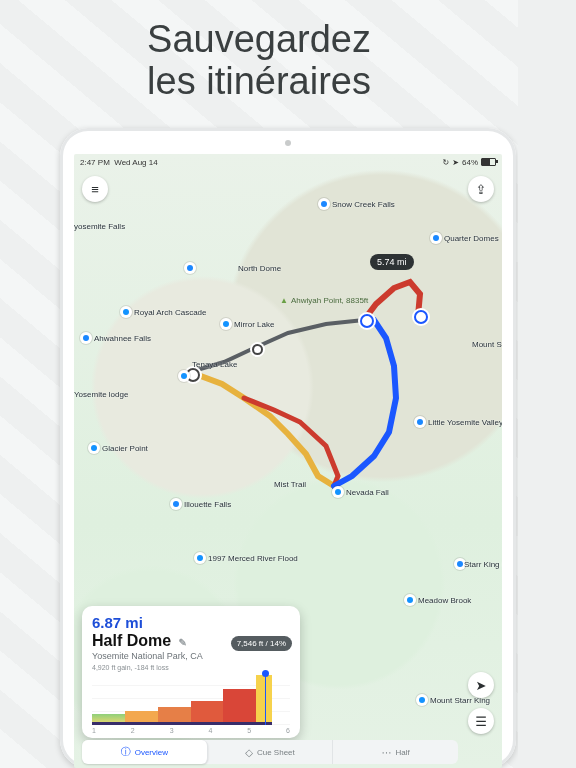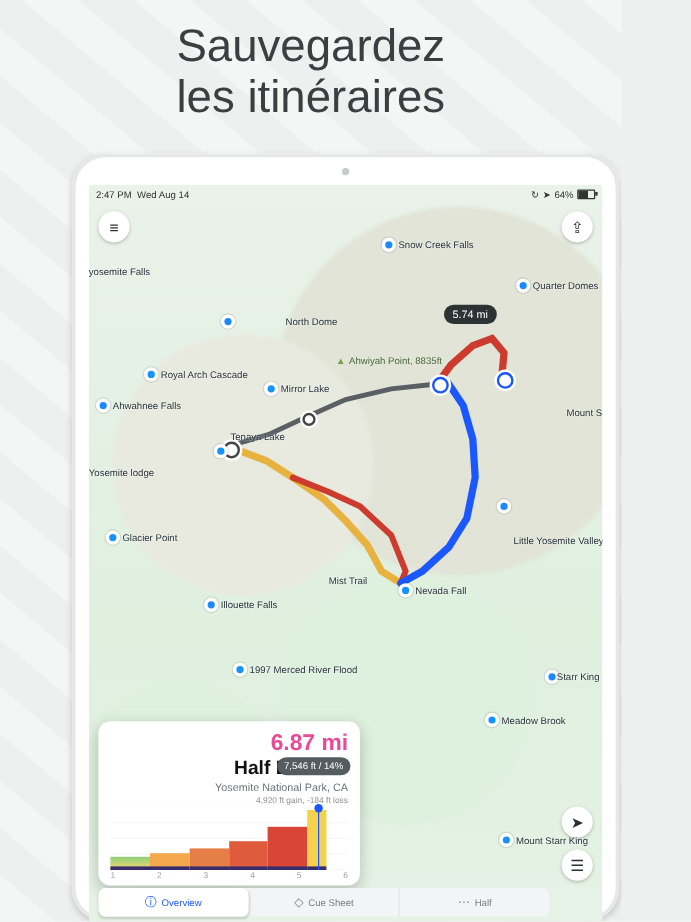--- a/index.html
+++ b/index.html
@@ -4,21 +4,21 @@
 <style>
   html,body{margin:0;padding:0;font-family:-apple-system,Helvetica,Arial,sans-serif;background:#eef0f0;}
   
   .stage{width:518px;height:768px;position:relative;overflow:hidden;background:
     repeating-linear-gradient(40deg,#f4f6f6 0 30px,#eef0f0 30px 60px);}
   .headline{position:absolute;left:0;right:0;top:18px;text-align:center;font-size:38px;
     line-height:42px;color:#3a3f40;font-weight:300;}
   
   .device{position:absolute;left:60px;top:128px;width:456px;height:640px;background:#fff;
     border-radius:28px;box-shadow:0 2px 6px rgba(0,0,0,.18), inset 0 0 0 3px #e5e7e8;
-    padding:26px 14px 0 14px;box-sizing:border-box;text-align:right;}
+    padding:26px 14px 0 14px;box-sizing:border-box;}
   .home-dot{position:absolute;top:12px;left:50%;width:6px;height:6px;border-radius:50%;
     background:#c9cbcb;transform:translateX(-50%);}
   .screen{position:relative;width:100%;height:100%;overflow:hidden;
     border-radius:2px;
     background:
       radial-gradient(circle at 30% 38%,#e8eadf 0 22%,transparent 23%),
       radial-gradient(circle at 72% 28%,#e1e4d6 0 28%,transparent 29%),
       radial-gradient(circle at 62% 70%,#def0de 0 20%,transparent 21%),
       radial-gradient(circle at 18% 82%,#def0de 0 14%,transparent 15%),
       linear-gradient(180deg,#eaf2e9,#dff0df 60%,#e5f2e5);}
@@ -50,21 +50,21 @@
     border-radius:9px;}
   .bubble::after{content:"";position:absolute;bottom:-4px;left:50%;transform:translateX(-50%);
     border:4px solid transparent;border-top-color:#2d3234;}
   
   .node{position:absolute;width:10px;height:10px;border-radius:50%;background:#fff;
     border:2px solid #1b57ff;box-shadow:0 0 0 2px #fff;}
   .node.start{border-color:#444;}
   
   .card{position:absolute;left:8px;bottom:30px;width:218px;background:#fff;border-radius:10px;
     box-shadow:0 4px 12px rgba(0,0,0,.22);padding:8px 10px 4px;box-sizing:border-box;}
-  .dist{font-size:19px;font-weight:600;color:#ec4899;}
+  .dist{font-size:15px;font-weight:600;color:#1d4ed8;}
   .title{font-size:16px;font-weight:700;color:#111;margin-top:1px;}
   .title .pen{font-size:10px;color:#9aa0a3;margin-left:3px;}
   .sub{font-size:9px;color:#6c7378;margin-top:1px;}
   .elev-badge{position:absolute;top:30px;right:8px;background:#555c60;color:#fff;
     font-size:8px;padding:3px 6px;border-radius:8px;}
   .gainloss{font-size:7px;color:#8a9094;margin-top:3px;}
   
   .echart{position:relative;height:52px;margin-top:2px;
     background:linear-gradient(0deg,rgba(0,0,0,.04) 1px,transparent 1px) 0 100%/100% 13px;}
   .bar{position:absolute;bottom:0;width:16.6%;}
@@ -148,21 +148,21 @@
       <div class="plabel" style="left:160px;top:166px;">Mirror Lake</div>
       <div class="poi" style="left:6px;top:178px;"></div>
       <div class="plabel" style="left:20px;top:180px;">Ahwahnee Falls</div>
       <div class="poi photo" style="left:104px;top:216px;"></div>
       <div class="plabel" style="left:118px;top:206px;">Tenaya Lake</div>
       <div class="plabel" style="left:0px;top:68px;">yosemite Falls</div>
       <div class="plabel" style="left:0px;top:236px;">Yosemite lodge</div>
       <div class="poi photo" style="left:14px;top:288px;"></div>
       <div class="plabel" style="left:28px;top:290px;">Glacier Point</div>
       <div class="poi" style="left:340px;top:262px;"></div>
-      <div class="plabel" style="left:354px;top:264px;margin-top:28px;">Little Yosemite Valley</div>
+      <div class="plabel" style="left:354px;top:264px;">Little Yosemite Valley</div>
       <div class="poi photo" style="left:258px;top:332px;"></div>
       <div class="plabel" style="left:272px;top:334px;">Nevada Fall</div>
       <div class="poi" style="left:96px;top:344px;"></div>
       <div class="plabel" style="left:110px;top:346px;">Illouette Falls</div>
       <div class="plabel" style="left:200px;top:326px;">Mist Trail</div>
       <div class="poi photo" style="left:120px;top:398px;"></div>
       <div class="plabel" style="left:134px;top:400px;">1997 Merced River Flood</div>
       <div class="poi photo" style="left:330px;top:440px;"></div>
       <div class="plabel" style="left:344px;top:442px;">Meadow Brook</div>
       <div class="poi" style="left:380px;top:404px;"></div>

